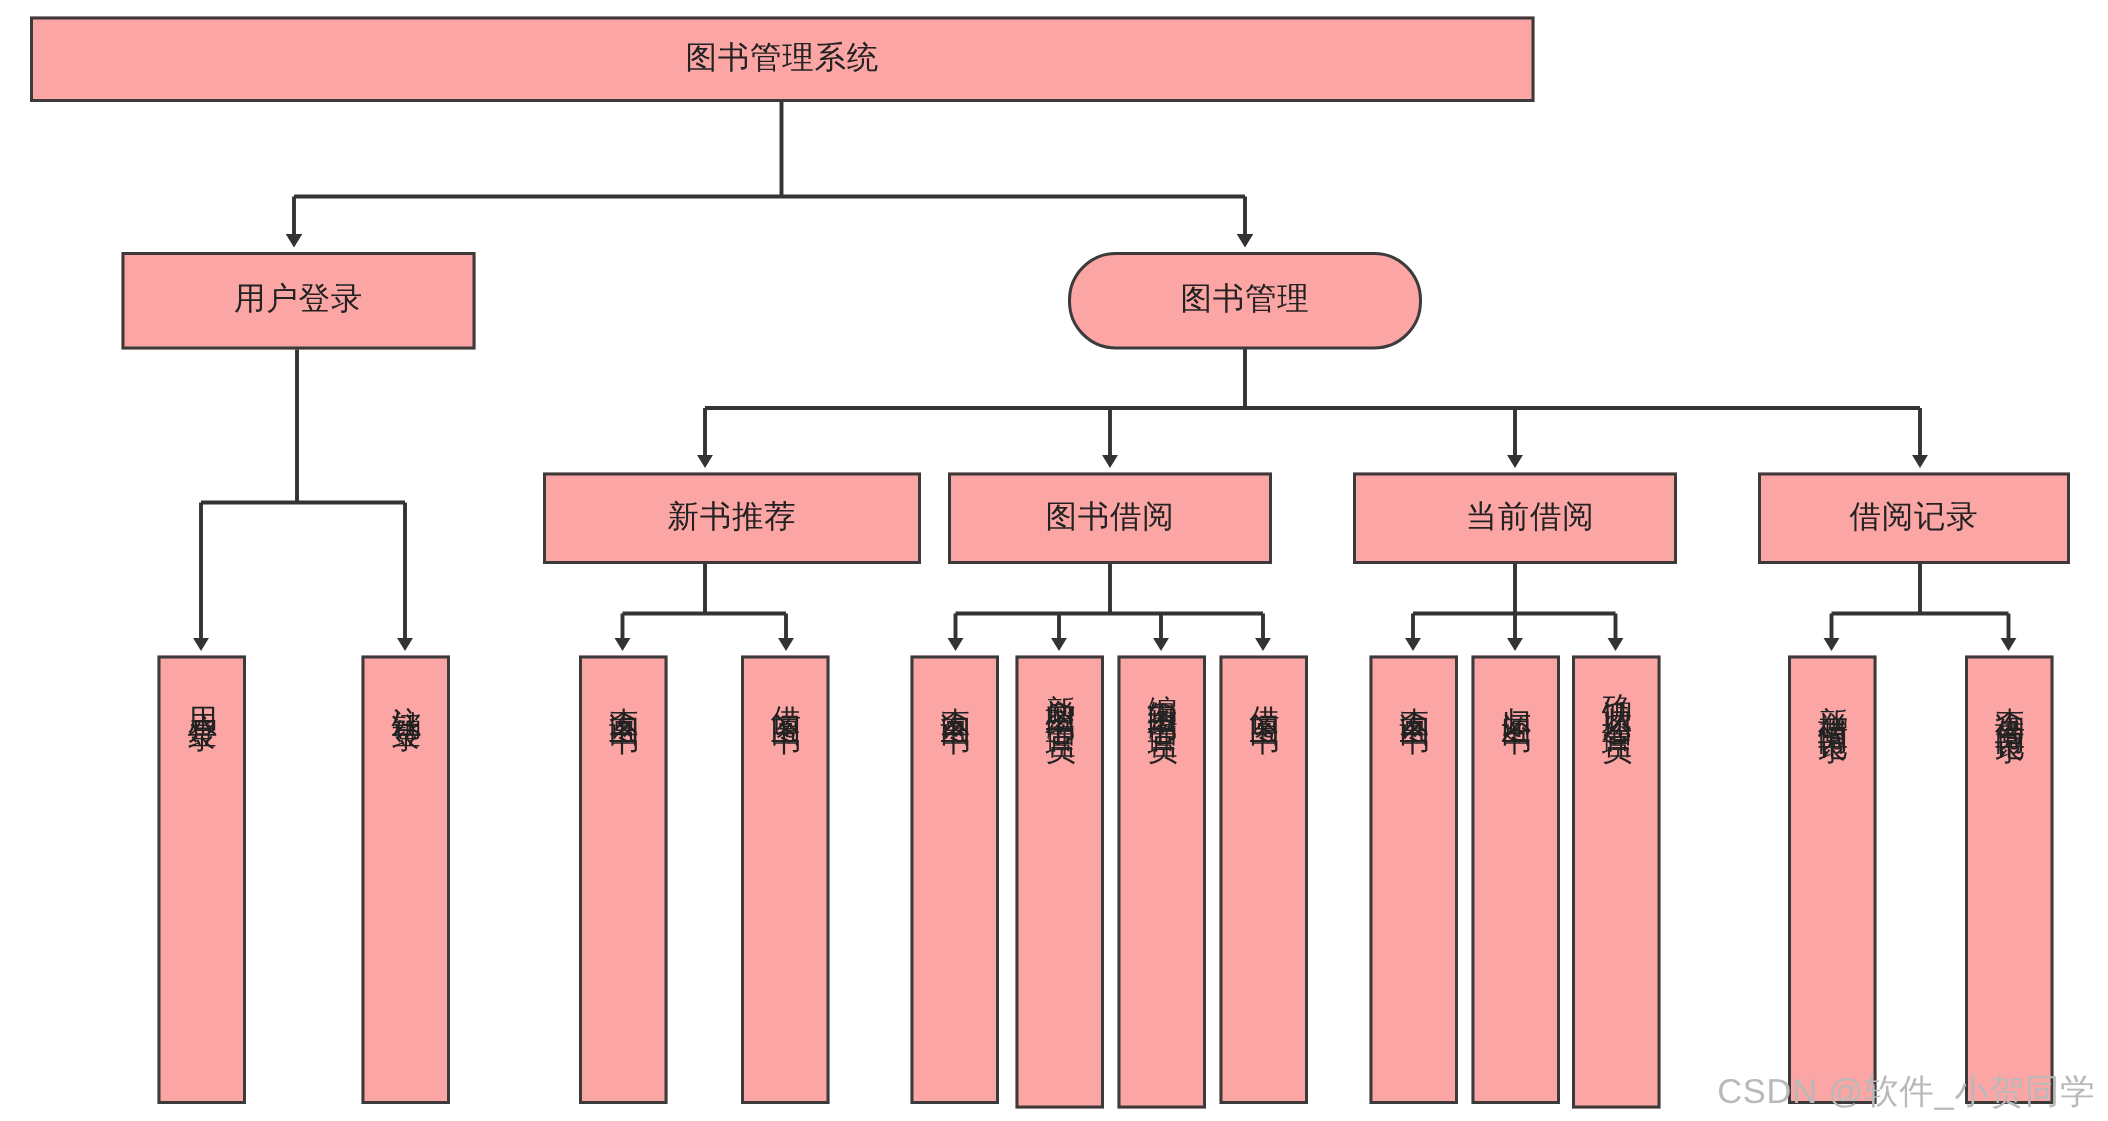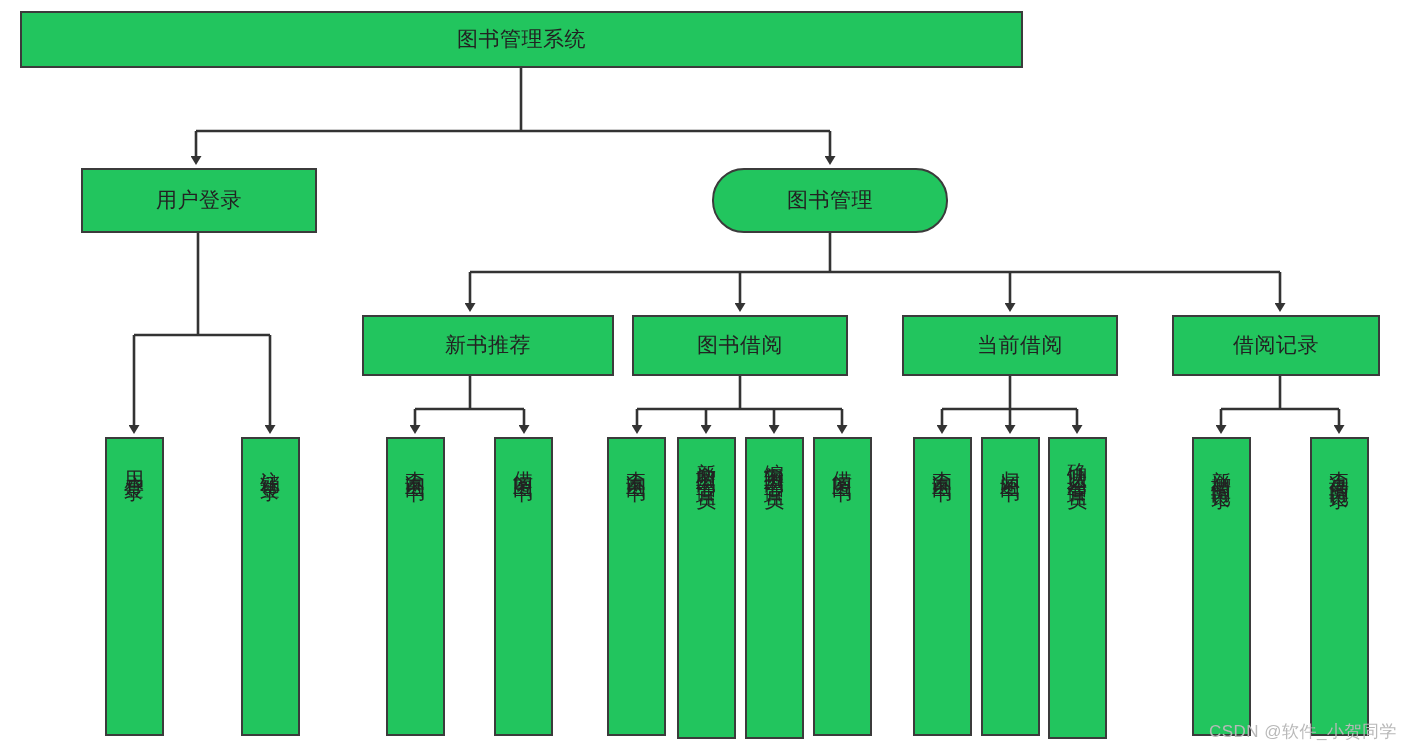--- a/index.html
+++ b/index.html
@@ -23,21 +23,21 @@
     position: absolute;
     left: 0;
     top: 0;
     width: 1405px;
     height: 747px;
     pointer-events: none;
   }
   .node {
     position: absolute;
     box-sizing: border-box;
-    background: #22c55e;
+    background: #fca5a5;
     border: 2px solid #3b3b3b;
     display: flex;
     align-items: center;
     justify-content: center;
     text-align: center;
     color: #222222;
     line-height: 1.18;
   }
   .node .lbl {
     display: block;
@@ -64,21 +64,21 @@
     line-height: 1;
     white-space: nowrap;
   }
   .node.vert.tall {
     padding-top: 8px;
   }
   #watermark {
     position: absolute;
     right: 8px;
     bottom: 4px;
-    font-size: 17px;
+    font-size: 23px;
     color: #b9b9b9;
     letter-spacing: 0.5px;
     white-space: nowrap;
     user-select: none;
   }
 </style>
 </head>
 <body>
 
 <div id="canvas">

